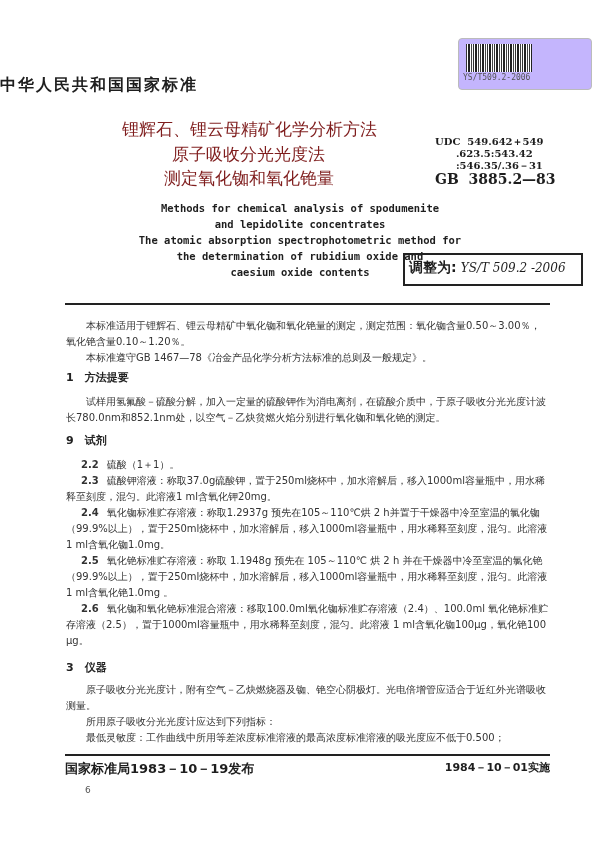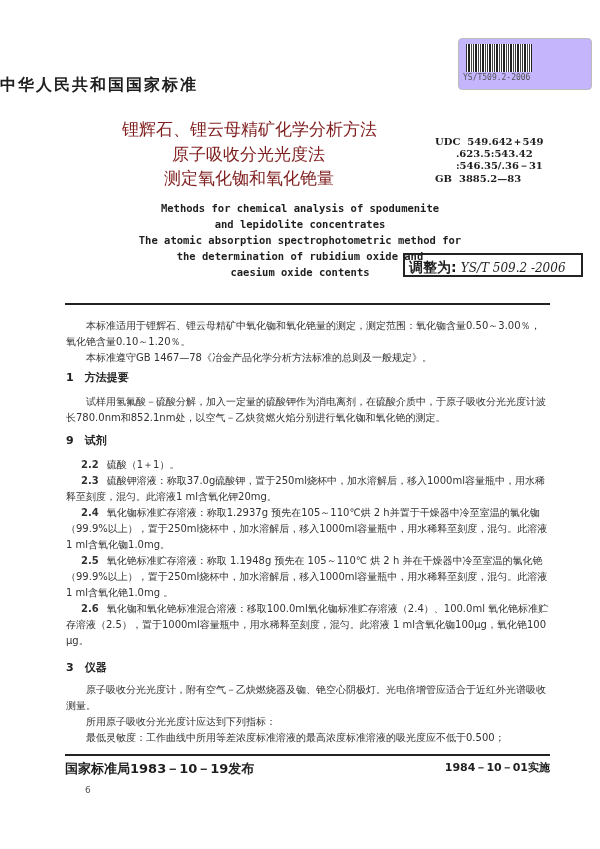--- a/index.html
+++ b/index.html
@@ -22,21 +22,21 @@
     }
     .national { left: 0; width: 460px; top: 75px; text-align: left; font-size: 16px; font-weight: bold; letter-spacing: 2px; }
     .cn-title { font-size: 17px; font-weight: normal; white-space: nowrap; color: #7f1d1d; }
     .t1 { left: 122px; top: 118px; }
     .t2 { left: 172px; top: 143px; }
     .t3 { left: 164px; top: 167px; }
     .udc { left: 435px; top: 136px; font-family: "DejaVu Serif", serif; font-size: 10px; font-weight: bold; line-height: 12px; white-space: pre; }
     .en { left: 110px; width: 380px; top: 200px; text-align: center; font-family: "DejaVu Sans Mono", monospace; font-weight: bold; font-size: 10.5px; line-height: 16px; }
     .en div { white-space: nowrap; }
     .stamp {
-      left: 403px; top: 253px; width: 180px; height: 24px; border: 2px solid #222;
+      left: 403px; top: 253px; width: 180px; height: 33px; border: 2px solid #222;
       font-size: 13px; line-height: 24px; padding-left: 4px; box-sizing: border-box; white-space: nowrap;
     }
     .stamp b { font-size: 14px; }
     .stamp i { font-family: "DejaVu Serif", serif; font-style: italic; font-size: 12px; }
     .hr { left: 65px; width: 485px; height: 2px; background: #222; }
     .body-text { left: 66px; width: 484px; font-size: 10px; line-height: 16px; color: #333; }
     .para { text-indent: 2em; margin: 0; }
     .sec { font-weight: bold; font-size: 11px; color: #222; }
     .sub { text-indent: 1.5em; margin: 0; }
     .sub b { font-weight: bold; margin-right: 8px; }
@@ -54,21 +54,21 @@
 
 <div class="abs national">中华人民共和国国家标准</div>
 
 <div class="abs cn-title t1">锂辉石、锂云母精矿化学分析方法</div>
 <div class="abs cn-title t2">原子吸收分光光度法</div>
 <div class="abs cn-title t3">测定氧化铷和氧化铯量</div>
 
 <div class="abs udc">UDC  549.642＋549
       .623.5:543.42
       :546.35/.36－31</div>
-<div class="abs udc" style="top:173px;font-size:10px;">GB  3885.2—83</div>
+<div class="abs udc" style="top:173px;font-size:14px;">GB  3885.2—83</div>
 
 <div class="abs en">
   <div>Methods for chemical analysis of spodumenite</div>
   <div>and lepidolite concentrates</div>
   <div>The atomic absorption spectrophotometric method for</div>
   <div>the determination of rubidium oxide and</div>
   <div>caesium oxide contents</div>
 </div>
 
 <div class="abs stamp">

